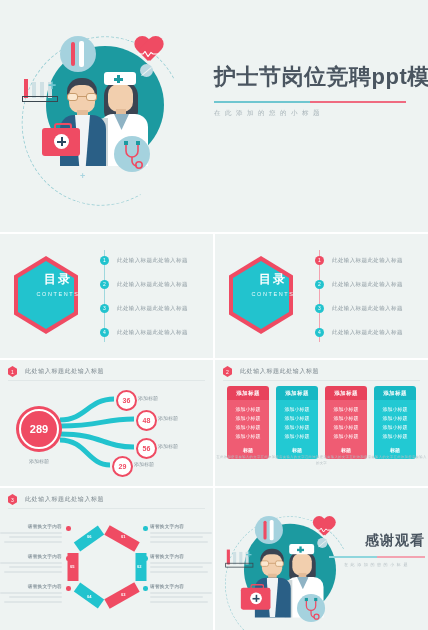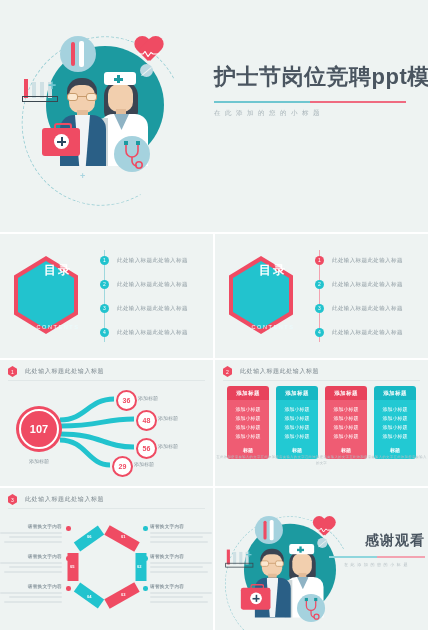--- a/index.html
+++ b/index.html
@@ -80,22 +80,22 @@
   .hero-rule i{flex:1;height:2px;background:#6fc6d0;}
   .hero-rule b{flex:1;height:2px;background:#ef6a80;}
   .hero-sub{margin-top:6px;font-size:6.5px;color:#a7b3b8;letter-spacing:4.5px;}
 
   
   .hexwrap{position:absolute;left:14px;top:22px;width:64px;height:78px;}
   .hexp,.hext{position:absolute;left:0;top:0;width:64px;height:78px;
      clip-path:polygon(50% 0,100% 25%,100% 75%,50% 100%,0 75%,0 25%);}
   .hexp{background:#ef4b63;}
   .hext{left:4px;top:5px;width:56px;height:68px;background:#22c3ce;}
-  .hexlbl{position:absolute;left:4px;top:6px;width:80px;height:68px;display:flex;
-     flex-direction:column;align-items:center;justify-content:space-between;}
+  .hexlbl{position:absolute;left:4px;top:15px;width:80px;height:68px;display:flex;
+     flex-direction:column;align-items:center;justify-content:flex-start;}
   .hexlbl .cn{font-size:12px;color:#fff;font-weight:700;letter-spacing:2px;}
   .hexlbl .en{font-size:5.5px;color:#eafbfd;letter-spacing:1.6px;margin-top:3px;}
   .toclist{position:absolute;left:100px;top:16px;width:104px;height:92px;}
   .tocline{position:absolute;left:4px;top:0;width:1px;height:92px;background:#9fd8de;}
   .tocline.pink{background:#f3a3b1;}
   .tocitem{position:relative;display:flex;align-items:center;height:20px;margin-bottom:4px;}
   .tocdot{width:9px;height:9px;border-radius:50%;background:#22c3ce;color:#fff;font-size:5px;
      display:flex;align-items:center;justify-content:center;flex:0 0 9px;}
   .tocdot.pink{background:#ef4b63;}
   .toctxt{margin-left:8px;font-size:5.5px;color:#8e9ba2;letter-spacing:0.4px;}
@@ -324,21 +324,21 @@
 
       <div class="branch">
         <svg width="214" height="104" style="position:absolute;left:0;top:0">
           <path d="M60 38 C86 38 88 17 114 17" fill="none" stroke="#22c3ce" stroke-width="5"></path>
           <path d="M60 44 C100 44 104 37 134 37" fill="none" stroke="#22c3ce" stroke-width="5"></path>
           <path d="M60 52 C100 52 104 65 134 65" fill="none" stroke="#22c3ce" stroke-width="5"></path>
           <path d="M60 58 C86 58 88 83 110 83" fill="none" stroke="#22c3ce" stroke-width="5"></path>
         </svg>
 
         <div class="bigdot">
-          <div class="inner">107</div>
+          <div class="inner">289</div>
         </div>
         <div class="bigdot-lbl">添加标题</div>
 
         <div class="bnode n1">36</div>
         <div class="blbl  l1">添加标题</div>
         <div class="bnode n2">48</div>
         <div class="blbl  l2">添加标题</div>
         <div class="bnode n3">56</div>
         <div class="blbl  l3">添加标题</div>
         <div class="bnode n4">29</div>

